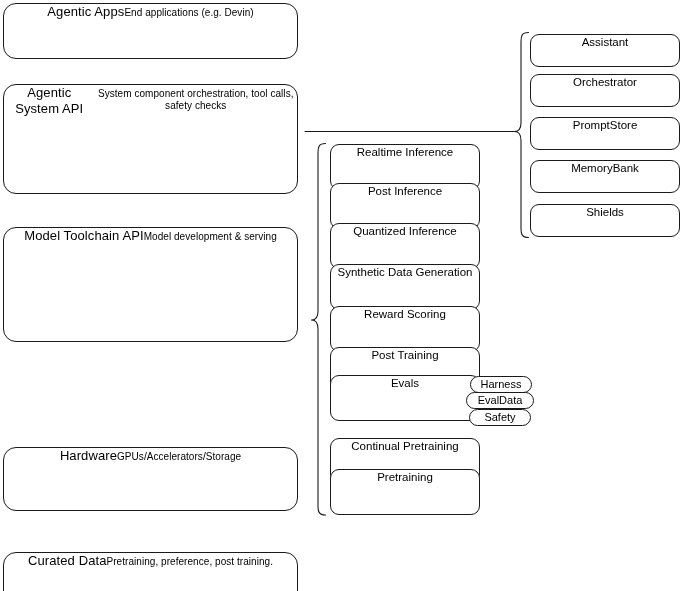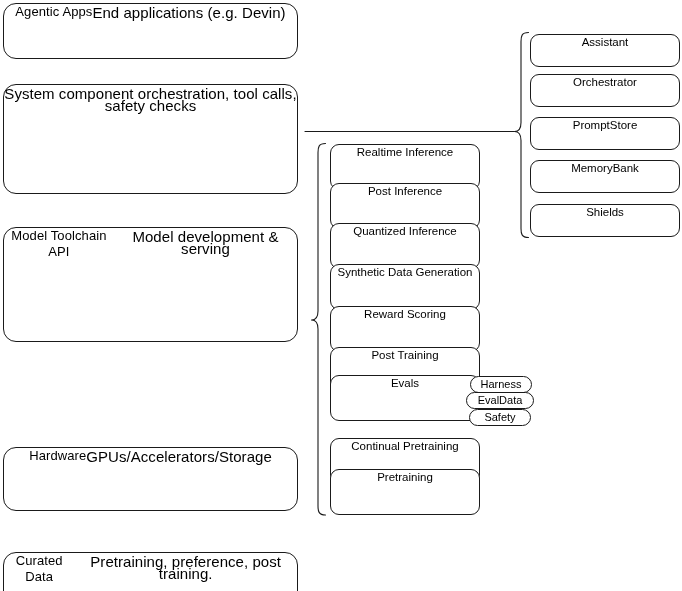--- a/index.html
+++ b/index.html
@@ -41,21 +41,21 @@
     border-radius: 13px;
     left: 3px;
     width: 295px;
   }
   .layer .title {
     font-size: 13px;
     line-height: 16px;
     letter-spacing: .1px;
   }
   .layer .subtitle {
-    font-size: 15px;
+    font-size: 10px;
     line-height: 12px;
     margin-top: 3px;
     letter-spacing: .05px;
   }
 
   
   .capability {
     border-radius: 9px;
     left: 330px;
     width: 150px;
@@ -132,20 +132,21 @@
              L 318.0 506.0
              C 318.0 511.0 318.5 515.0 325.5 515.0"></path>
   </svg>
 
   <div class="node layer" style="top:3px;height:56px;">
     <div class="title">Agentic Apps</div>
     <div class="subtitle">End applications (e.g. Devin)</div>
   </div>
 
   <div class="node layer" style="top:84px;height:110px;">
+    <div class="title">Agentic System API</div>
     <div class="subtitle">System component orchestration, tool calls, safety checks</div>
   </div>
 
   <div class="node layer" style="top:227px;height:115px;">
     <div class="title">Model Toolchain API</div>
     <div class="subtitle">Model development &amp; serving</div>
   </div>
 
 
   <div class="node layer" style="top:447px;height:64px;">

